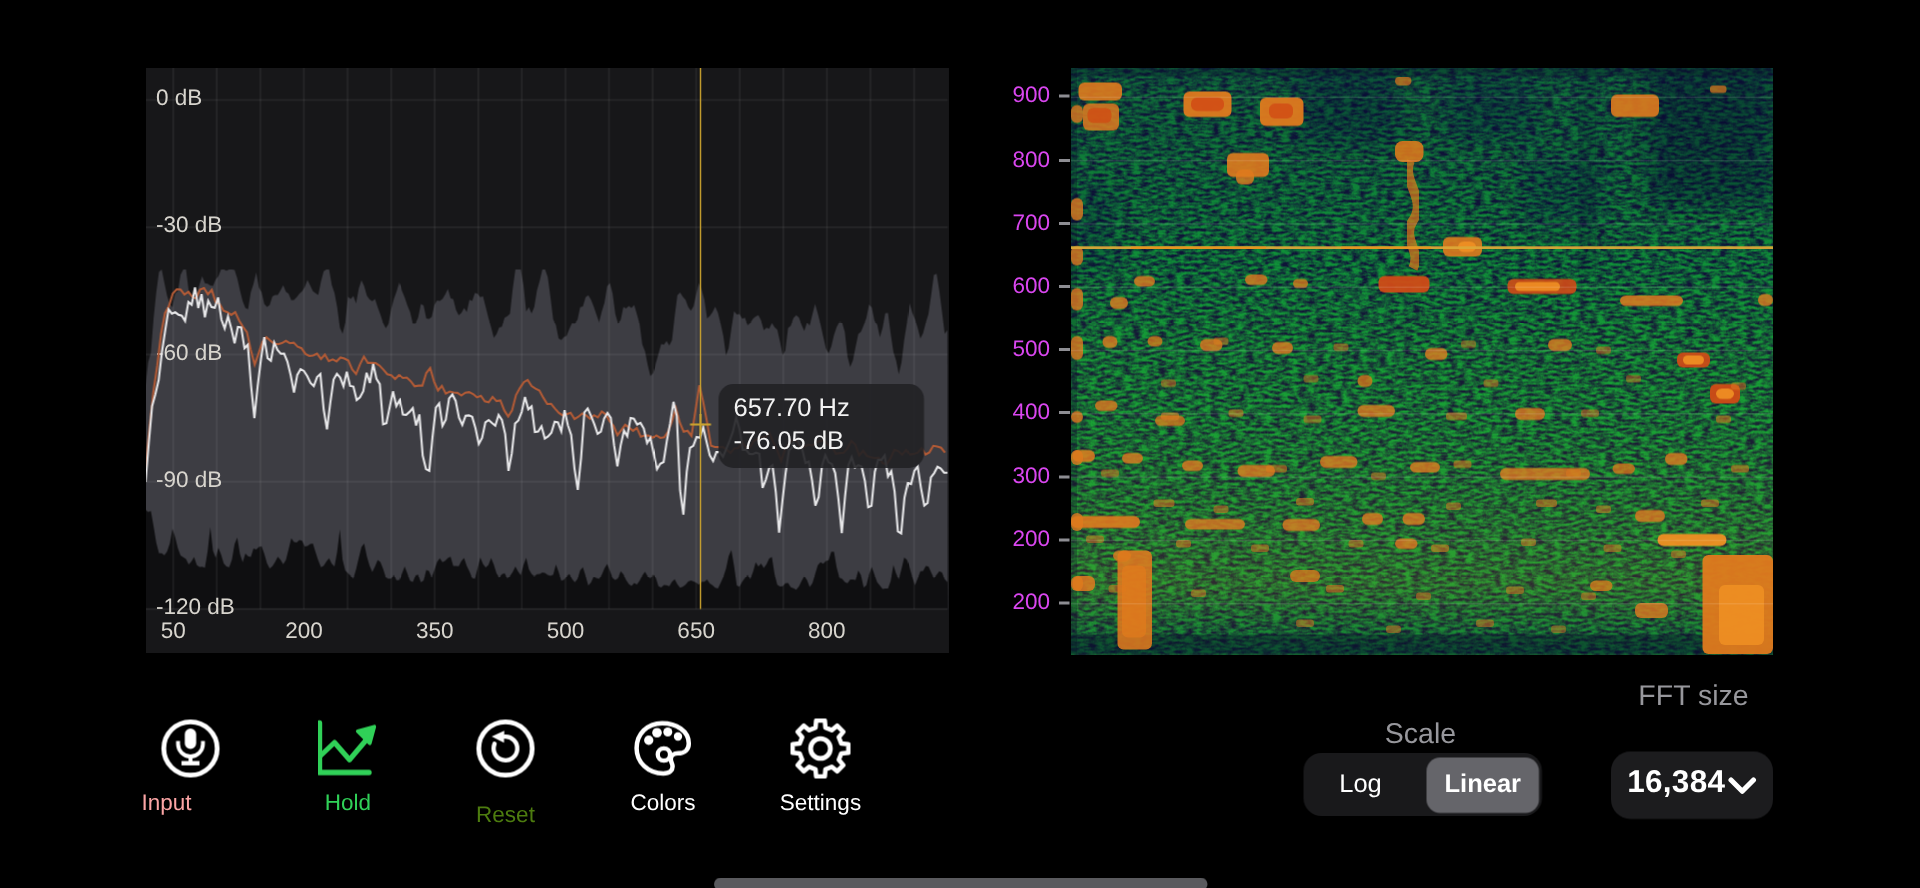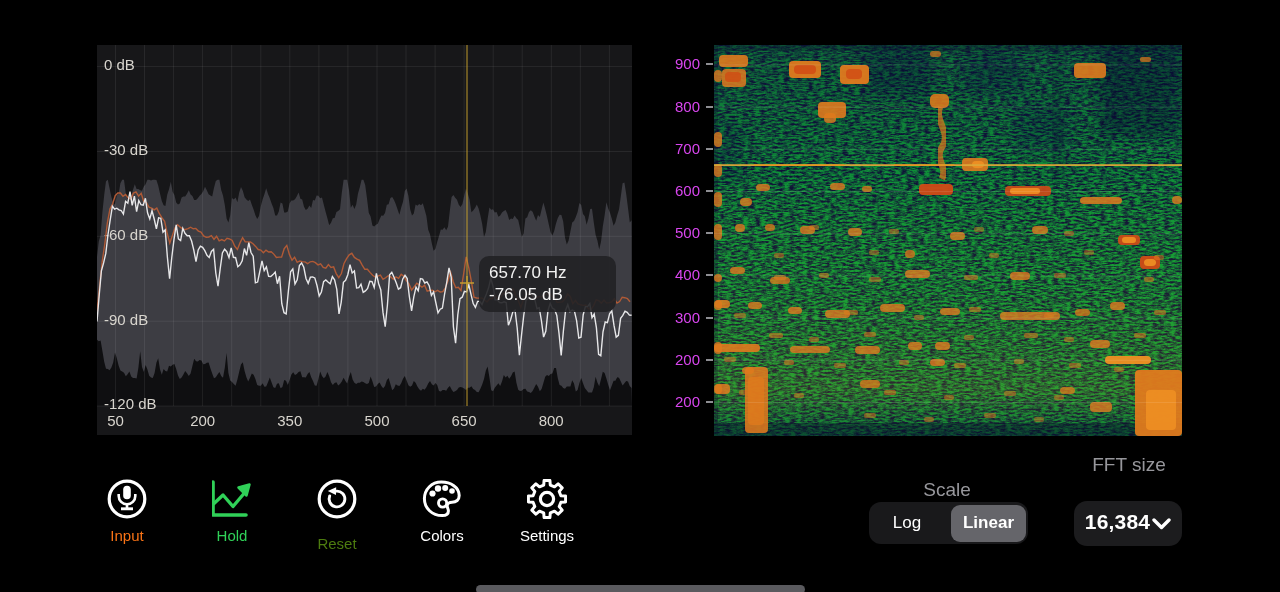--- a/index.html
+++ b/index.html
@@ -288,21 +288,21 @@
 <circle cx="-9.5" cy="-5.5" r="3.1" fill="#fff"></circle>
 <circle cx="-4" cy="-10.5" r="3.2" fill="#fff"></circle>
 <circle cx="3.2" cy="-11" r="3" fill="#fff"></circle>
 <circle cx="10" cy="-8" r="2.8" fill="#fff"></circle>
 <circle cx="0.6" cy="4.0" r="4.1" fill="none" stroke="#fff" stroke-width="2.9"></circle>
 </svg>
     <svg class="abs" style="left:527px;top:467px" width="40" height="40" viewBox="-20 -20 40 40">
 <path d="M-3.3,-13.9 L-2.9,-18.6 L2.9,-18.6 L3.3,-13.9 L7.5,-12.2 L11.1,-15.2 L15.2,-11.1 L12.2,-7.5 L13.9,-3.3 L18.6,-2.9 L18.6,2.9 L13.9,3.3 L12.2,7.5 L15.2,11.1 L11.1,15.2 L7.5,12.2 L3.3,13.9 L2.9,18.6 L-2.9,18.6 L-3.3,13.9 L-7.5,12.2 L-11.1,15.2 L-15.2,11.1 L-12.2,7.5 L-13.9,3.3 L-18.6,2.9 L-18.6,-2.9 L-13.9,-3.3 L-12.2,-7.5 L-15.2,-11.1 L-11.1,-15.2 L-7.5,-12.2 Z" fill="none" stroke="#fff" stroke-width="3" stroke-linejoin="round"></path>
 <circle r="6.6" fill="none" stroke="#fff" stroke-width="3.2"></circle>
 </svg>
-    <div class="iconlab" style="left:82px;top:515px;color:#f97316;">Input</div>
+    <div class="iconlab" style="left:66px;top:515px;color:#fca5a5;">Input</div>
 <div class="iconlab" style="left:187px;top:515px;color:#30d158;">Hold</div>
 <div class="iconlab" style="left:292px;top:523px;color:#4d7c0f;">Reset</div>
 <div class="iconlab" style="left:397px;top:515px;color:#fff;">Colors</div>
 <div class="iconlab" style="left:502px;top:515px;color:#fff;">Settings</div>
 
 <div class="ctl-label" style="left:897px;top:467px;width:100px;">Scale</div>
 <div class="ctl-label" style="left:1079px;top:442px;width:100px;">FFT size</div>
 
 <div class="abs" style="left:869px;top:490px;width:159px;height:42px;border-radius:12px;background:#19191b;"></div>
 <div class="abs" style="left:951px;top:492.5px;width:74.5px;height:37px;border-radius:9px;background:#65656a;"></div>

